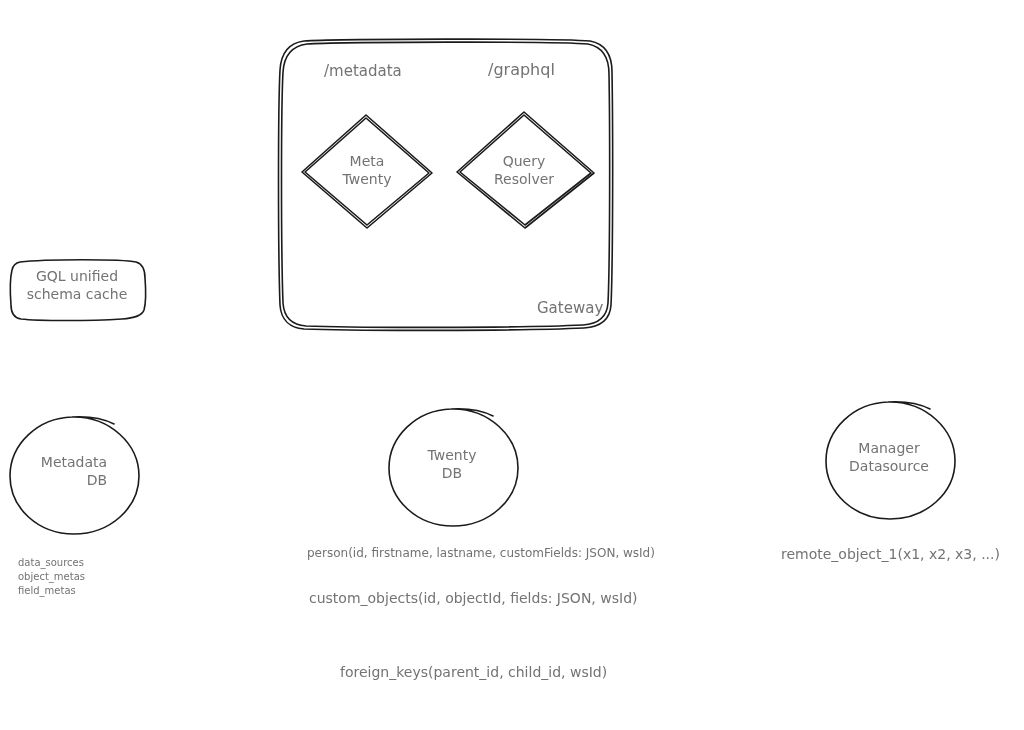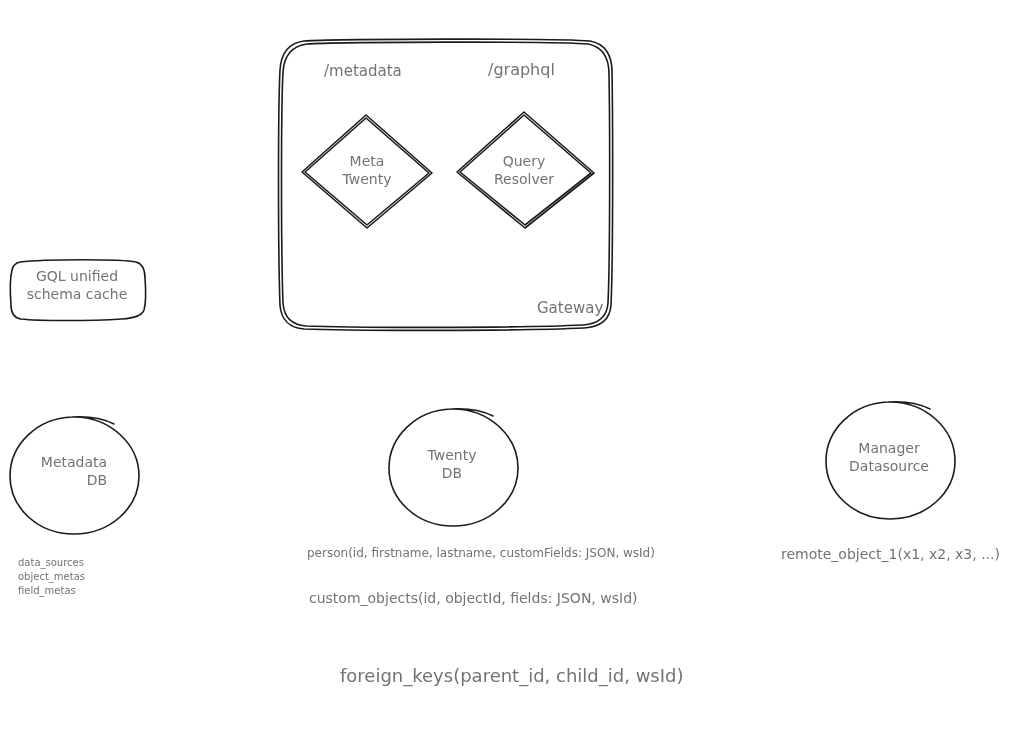--- a/index.html
+++ b/index.html
@@ -47,21 +47,21 @@
 
   
   #lbl-metadata-db    { left: 74px;  top: 454px; font-size: 14px; text-align: right; }
   #lbl-twenty-db      { left: 452px; top: 447px; font-size: 14px; text-align: center; }
   #lbl-remote-ds      { left: 889px; top: 440px; font-size: 14px; }
 
   
   #lbl-metadata-tables { left: 18px;  top: 547px; font-size: 10px; line-height: 1.42; margin-top: 9px; }
   #lbl-person-table    { left: 307px; top: 546px; font-size: 12px; }
   #lbl-custom-objects  { left: 309px; top: 590px; font-size: 14px; }
-  #lbl-foreign-keys    { left: 340px; top: 664px; font-size: 18px; }
+  #lbl-foreign-keys    { left: 340px; top: 664px; font-size: 14px; }
   #lbl-remote-object   { left: 781px; top: 546px; font-size: 14px; }
 </style>
 </head>
 <body>
 
 <svg id="canvas" viewBox="0 0 1024 730" xmlns="http://www.w3.org/2000/svg">
   <g fill="none" stroke="#1b1b1b" stroke-width="1.6" stroke-linecap="round" stroke-linejoin="round">
 
     <path d="M304 41 C 330 39, 560 38, 590 41 C 606 44, 612 56, 612 72
          C 613 130, 613 262, 611 305 C 610 320, 600 327, 584 328

